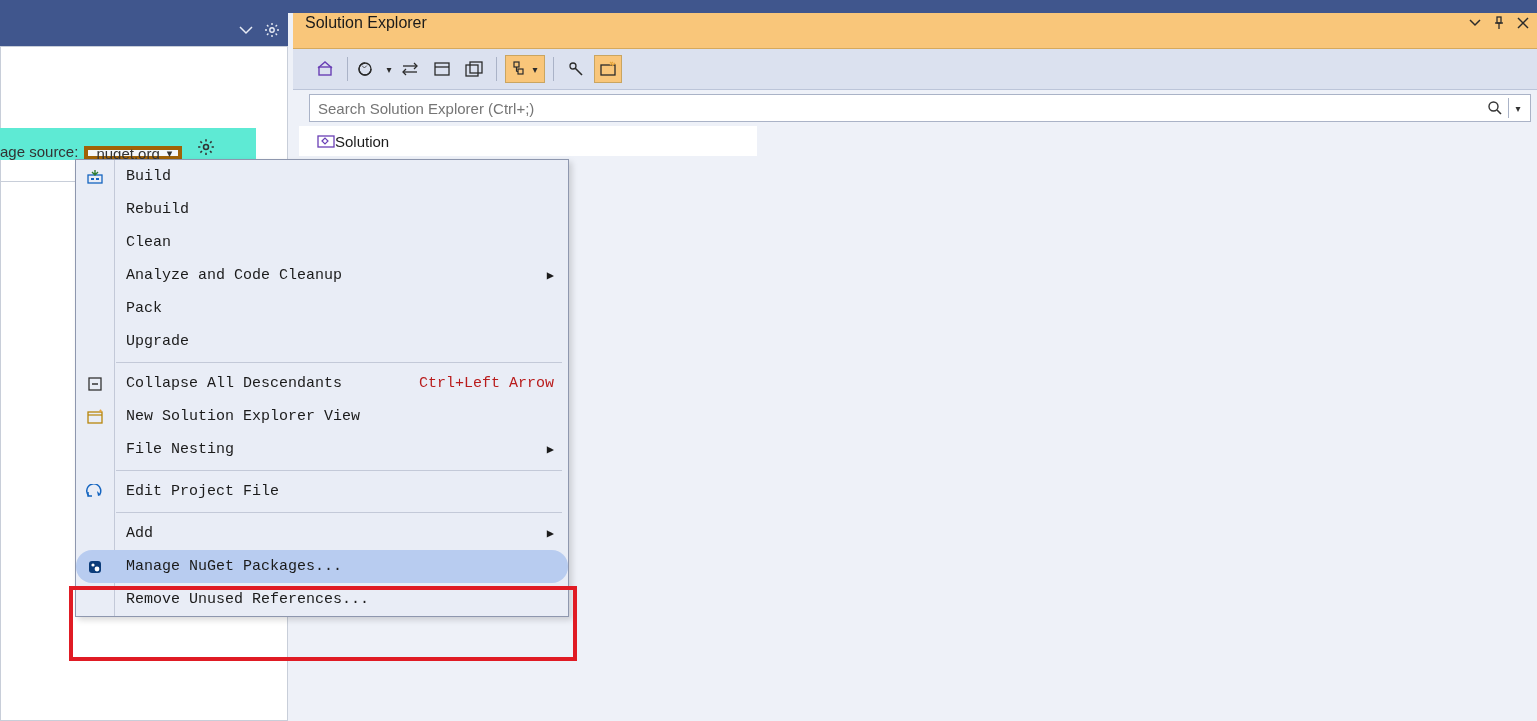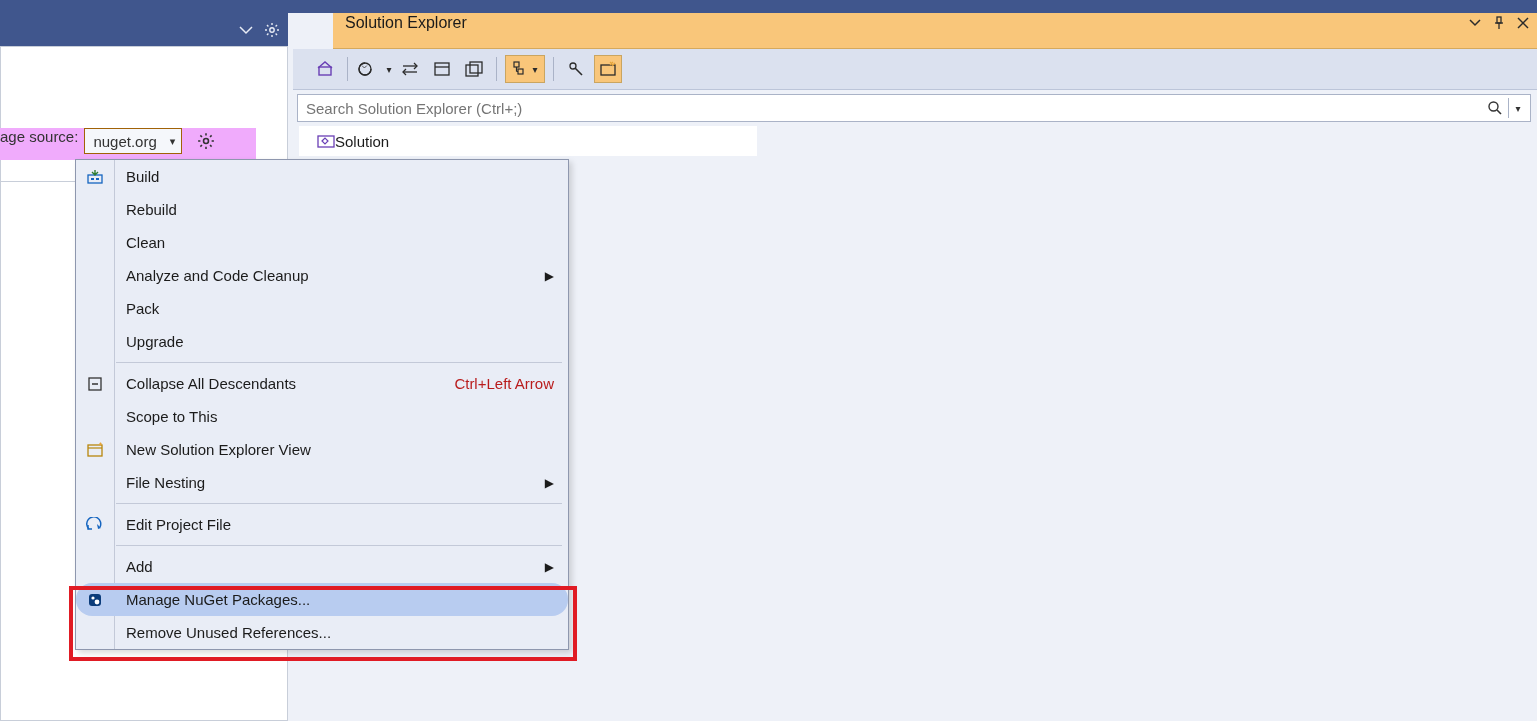--- a/index.html
+++ b/index.html
@@ -47,30 +47,30 @@
     left: 0; top: 46px; width: 288px; bottom: 0;
     background: #ffffff;
     border: 1px solid #c8ced9;
     box-sizing: border-box;
   }
   
   .pkg-source-row {
     position: absolute;
     left: 0; top: 128px; width: 256px; height: 32px;
     display: flex;
-    align-items: flex-start;
+    align-items: flex-end;
     font-size: 15px;
     color: #333;
-    background: #f0abfc;
+    background: #5eead4;
   }
   .pkg-source-row .lbl { padding-left: 0px; padding-right: 6px; white-space: nowrap; }
   .pkg-source-row .combo {
     display:flex; align-items:center; justify-content:space-between;
-    border:1px solid #a16207; background:#f5f7fb;
-    height:26px; padding:0 6px 0 8px; min-width:98px;
+    border:4px solid #a16207; background:#f5f7fb;
+    height:14px; padding:0 6px 0 8px; min-width:98px;
     box-sizing:border-box;
   }
   .pkg-source-row .combo .arrow { margin-left:6px; font-size:11px; color:#333; }
   .pkg-source-row .gear-btn {
     width:28px; height:26px; display:flex;align-items:center;justify-content:center;
     margin-left:10px;
   }
   .hr {
     position:absolute; left:0; top:181px; width:288px; height:1px;
     background:#c8ced9;
@@ -83,21 +83,20 @@
     background: #eef1f8;
   }
   .se-title {
     height: 36px;
     background: #f9c67a;
     border-bottom: 1px solid #d6a95d;
     display:flex; align-items:center; justify-content:space-between;
     padding: 0 4px 16px 12px;
     box-sizing:border-box;
     color:#1b1b1b;
-    margin-left:40px;
   }
   .se-title .caption { font-size:16px; }
   .se-title .winbtns { display:flex; gap:4px; }
   .se-title .winbtn {
     width:20px;height:20px;display:flex;align-items:center;justify-content:center;
     color:#2b2b2b;
   }
   .se-toolbar {
     height: 40px;
     background:#dbe1ef;
@@ -111,21 +110,21 @@
     margin:0 2px;
     color:#2b2b2b;
   }
   .se-toolbar .sep {
     width:1px; height:24px; background:#aab3c7; margin:0 6px;
   }
   .se-toolbar .tb-btn.box {
     border:1px solid #caa560; background:#f9c67a; box-sizing:border-box;
   }
   .se-search {
-    margin:4px 6px 0 4px;
+    margin:4px 6px 0 16px;
     position:relative;
   }
   .se-search input {
     width:100%; height:28px;
     border:1px solid #aab3c7;
     background:#fff;
     font-size:15px;
     padding:0 50px 0 8px;
     box-sizing:border-box;
     color:#6b7284;
@@ -157,21 +156,21 @@
     background:#e9edf6;
     border:1px solid #8e97ae;
     box-shadow: 3px 3px 6px rgba(0,0,0,0.15);
     z-index:50;
   }
   .ctx .gutter {
     position:absolute; left:0; top:0; bottom:0; width:38px;
     background:#e9edf6;
     border-right:1px solid #c3c9d8;
   }
-  .ctx .items { position:relative; }
+  .ctx .items { position:relative;font-family:Liberation Mono, monospace; }
   .ctx .mi {
     position:relative;
     height:33px;
     display:flex; align-items:center;
     padding-left:50px; padding-right:14px;
     font-size:15px;
     color:#1b1b1b;
     white-space:nowrap;
   }
   .ctx .mi .ico {
@@ -406,24 +405,20 @@
           <span class="ico">
             <svg width="16" height="16" viewBox="0 0 16 16">
               <rect x="2" y="2" width="12" height="12" fill="none" stroke="#333" stroke-width="1.3"></rect>
               <line x1="5" y1="8" x2="11" y2="8" stroke="#333" stroke-width="1.5"></line>
             </svg>
           </span>
           <span>Collapse All Descendants</span>
           <span class="shortcut">Ctrl+Left Arrow</span>
         </div>
         <div class="mi">
-          <span class="ico"></span>
-          <span>Scope to This</span>
-        </div>
-        <div class="mi">
           <span class="ico">
             <svg width="18" height="16" viewBox="0 0 18 16">
               <rect x="2" y="3" width="14" height="11" fill="none" stroke="#b8860b" stroke-width="1.3"></rect>
               <line x1="2" y1="6" x2="16" y2="6" stroke="#b8860b" stroke-width="1.2"></line>
               <path d="M12 1 L15 1 M13.5 -0.5 L13.5 2.5" stroke="#e6a43a" stroke-width="1.2" transform="translate(1,1)"></path>
             </svg>
           </span>
           <span>New Solution Explorer View</span>
         </div>
         <div class="mi">

